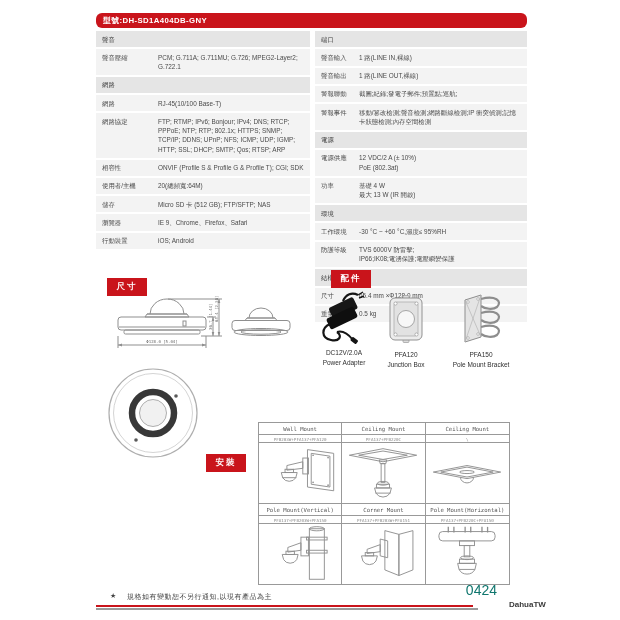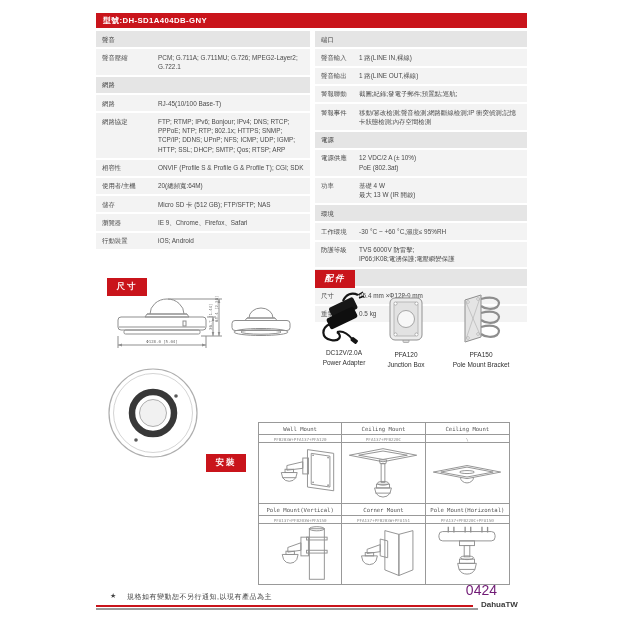--- a/index.html
+++ b/index.html
@@ -3,21 +3,21 @@
 <meta charset="utf-8">
 <style>
   :root{ --red:#c9141b; --rowbg:#f3f3f3; --secbg:#e5e5e5; --txt:#4a4a4a; --line:#999; }
   *{box-sizing:border-box;}
   html,body{margin:0;padding:0;background:#fff;}
   .page{position:relative;width:620px;height:620px;background:#fff;overflow:hidden;
         font-family:"Liberation Sans",sans-serif;color:var(--txt);}
 
   
   .titlebar{position:absolute;left:96px;top:13px;width:431px;height:15px;background:var(--red);
-            color:#fff;font-size:7.8px;font-weight:bold;line-height:15px;padding-left:7px;letter-spacing:.4px;}
+            color:#fff;font-size:7.8px;font-weight:bold;line-height:15px;padding-left:7px;letter-spacing:.4px;border-radius:6px;}
 
   
   .spec{position:absolute;font-size:6.4px;line-height:1.45;}
   .spec-left{left:96px;top:31px;width:214px;}
   .spec-right{left:315px;top:31px;width:212px;}
   .sec{background:var(--secbg);color:#3c3c3c;padding:3.5px 6px;margin-bottom:2px;}
   .rw{display:flex;background:var(--rowbg);margin-bottom:2px;}
   .lbl{flex:0 0 62px;padding:3.5px 2px 3.5px 6px;}
   .spec-right .lbl{flex:0 0 44px;}
   .val{flex:1;padding:3.5px 6px 3.5px 0;white-space:pre-line;}
@@ -43,24 +43,24 @@
   .ititle{font-family:"DejaVu Sans Mono",monospace;font-size:5.6px;color:#555;text-align:center;
           padding:2.5px 0;border-bottom:1px solid var(--line);}
   .icombo{font-family:"DejaVu Sans Mono",monospace;font-size:4.2px;color:#8a8a8a;text-align:center;
           padding:1.5px 0;border-bottom:1px solid var(--line);height:8px;}
   .iimg{height:60px;display:flex;align-items:center;justify-content:center;}
   .icell.toprow .iimg{border-bottom:none;}
 
   
   .f-star{position:absolute;left:110px;top:592px;font-size:7px;color:#444;}
   .f-note{position:absolute;left:127px;top:592px;font-size:7px;color:#444;letter-spacing:.5px;}
-  .f-code{position:absolute;left:420px;top:582px;width:77px;text-align:right;font-size:14px;color:#701a75;}
+  .f-code{position:absolute;left:420px;top:582px;width:77px;text-align:right;font-size:14px;color:#0f766e;}
   .f-line-red{position:absolute;left:96px;top:605px;width:377px;height:2px;background:var(--red);}
   .f-line-gray{position:absolute;left:96px;top:608px;width:382px;height:2px;background:#9a9a9a;}
-  .f-brand{position:absolute;left:481px;top:600px;font-size:8px;font-weight:bold;color:#3a3a3a;}
+  .f-brand{position:absolute;left:509px;top:600px;font-size:8px;font-weight:bold;color:#3a3a3a;}
 </style>
 </head>
 <body>
 
 <div class="page">
 
   <div class="titlebar">
     <span>型號:DH-SD1A404DB-GNY</span>
   </div>
 
@@ -196,21 +196,21 @@
     <svg width="94" height="94" viewBox="0 0 94 94">
       <circle cx="47" cy="47" r="44" fill="#ffffff" stroke="#aeaeae" stroke-width="1.2"></circle>
       <circle cx="47" cy="47" r="39.5" fill="none" stroke="#c9c9c9" stroke-width="0.8"></circle>
       <circle cx="47" cy="47" r="21" fill="#fff" stroke="#383838" stroke-width="6.5"></circle>
       <circle cx="47" cy="47" r="13.5" fill="#f1f1f1" stroke="#9a9a9a" stroke-width="0.8"></circle>
       <circle cx="70" cy="30" r="1.8" fill="#5a5a5a"></circle>
       <circle cx="30" cy="74" r="1.8" fill="#5a5a5a"></circle>
     </svg>
   </div>
 
-  <div class="red-tag" style="left:315px;top:270px;font-style:italic;">配件</div>
+  <div class="red-tag" style="left:331px;top:270px;">配件</div>
 
   <div class="drawing" style="left:318px;top:290px;">
     <svg width="48" height="56" viewBox="0 0 48 56">
       <path d="M40,5 C34,2 28,4 25,11" stroke="#141414" stroke-width="2.2" fill="none"></path>
       <line x1="40" y1="5" x2="45" y2="2" stroke="#141414" stroke-width="1.4"></line>
       <line x1="41" y1="8" x2="46" y2="6" stroke="#141414" stroke-width="1.4"></line>
       <rect x="12" y="12" width="27" height="13" rx="2.5" fill="#171717" transform="rotate(-26 25 19)"></rect>
       <rect x="9" y="22" width="30" height="12" rx="2.5" fill="#0f0f0f" transform="rotate(-26 24 28)"></rect>
       <path d="M12,34 C3,38 3,48 13,50 C21,52 25,46 19,42" stroke="#141414" stroke-width="2.2" fill="none"></path>
       <path d="M19,42 C26,40 31,45 35,50" stroke="#141414" stroke-width="2" fill="none"></path>

